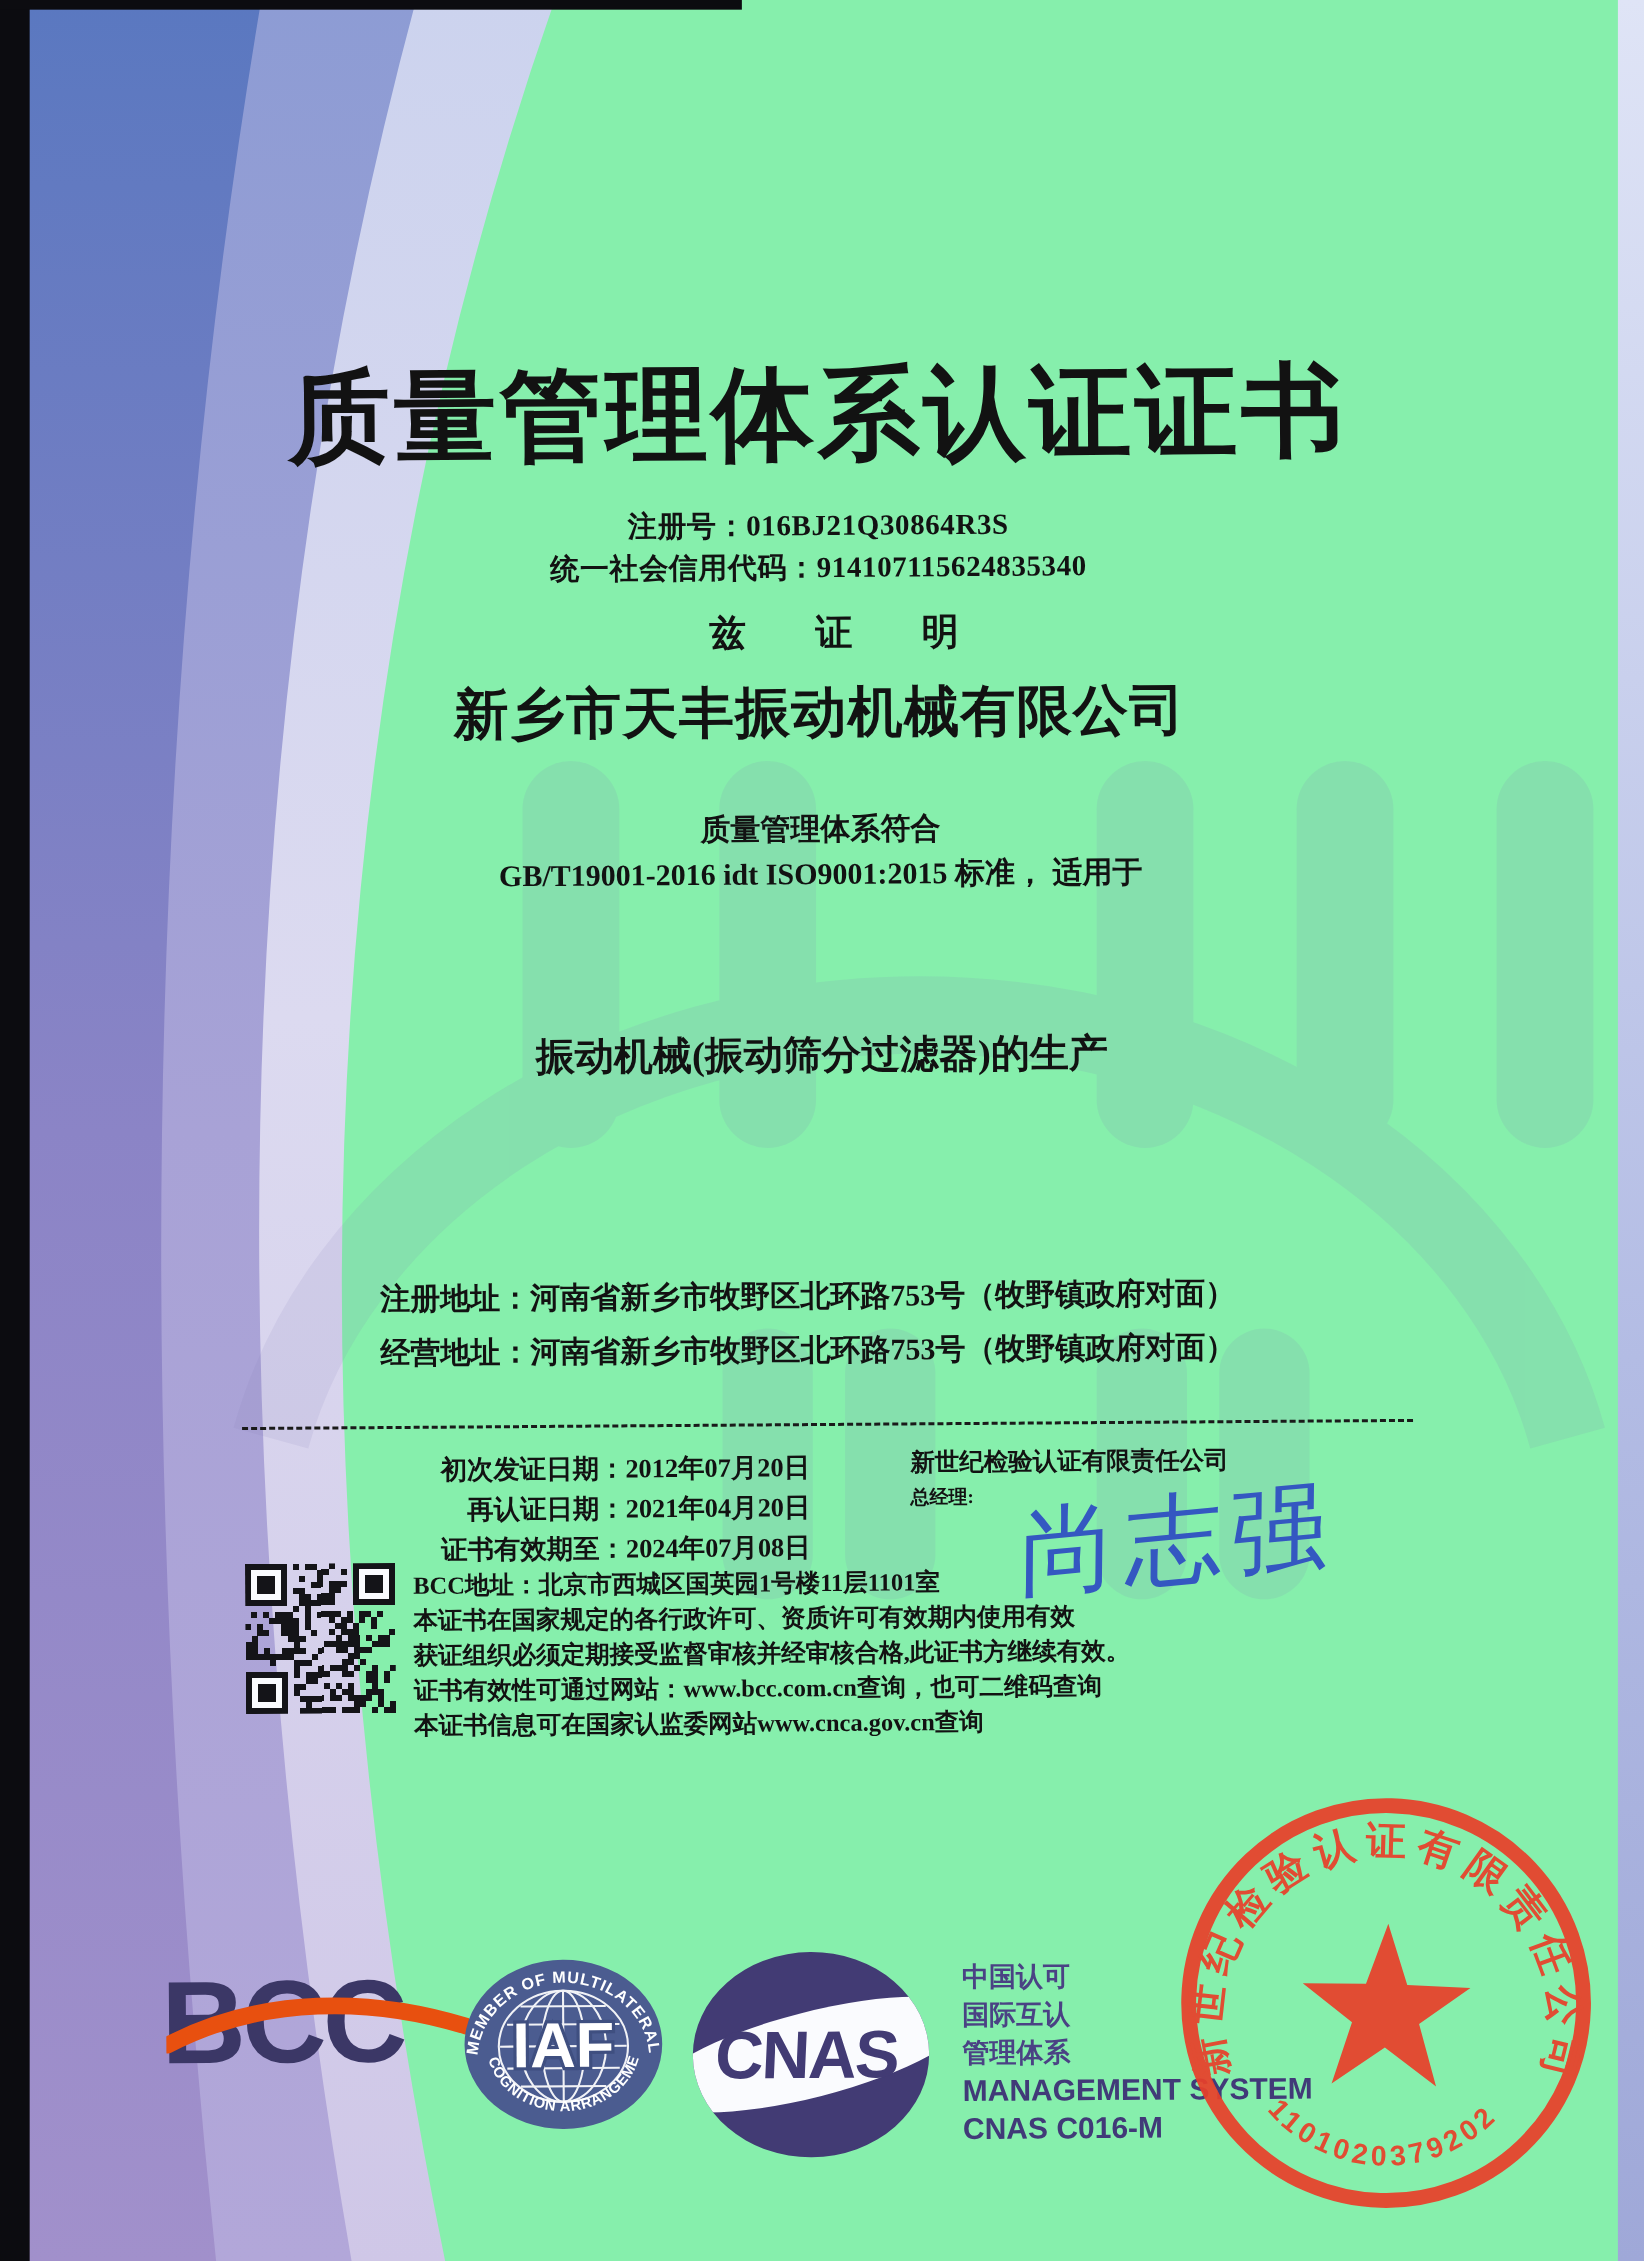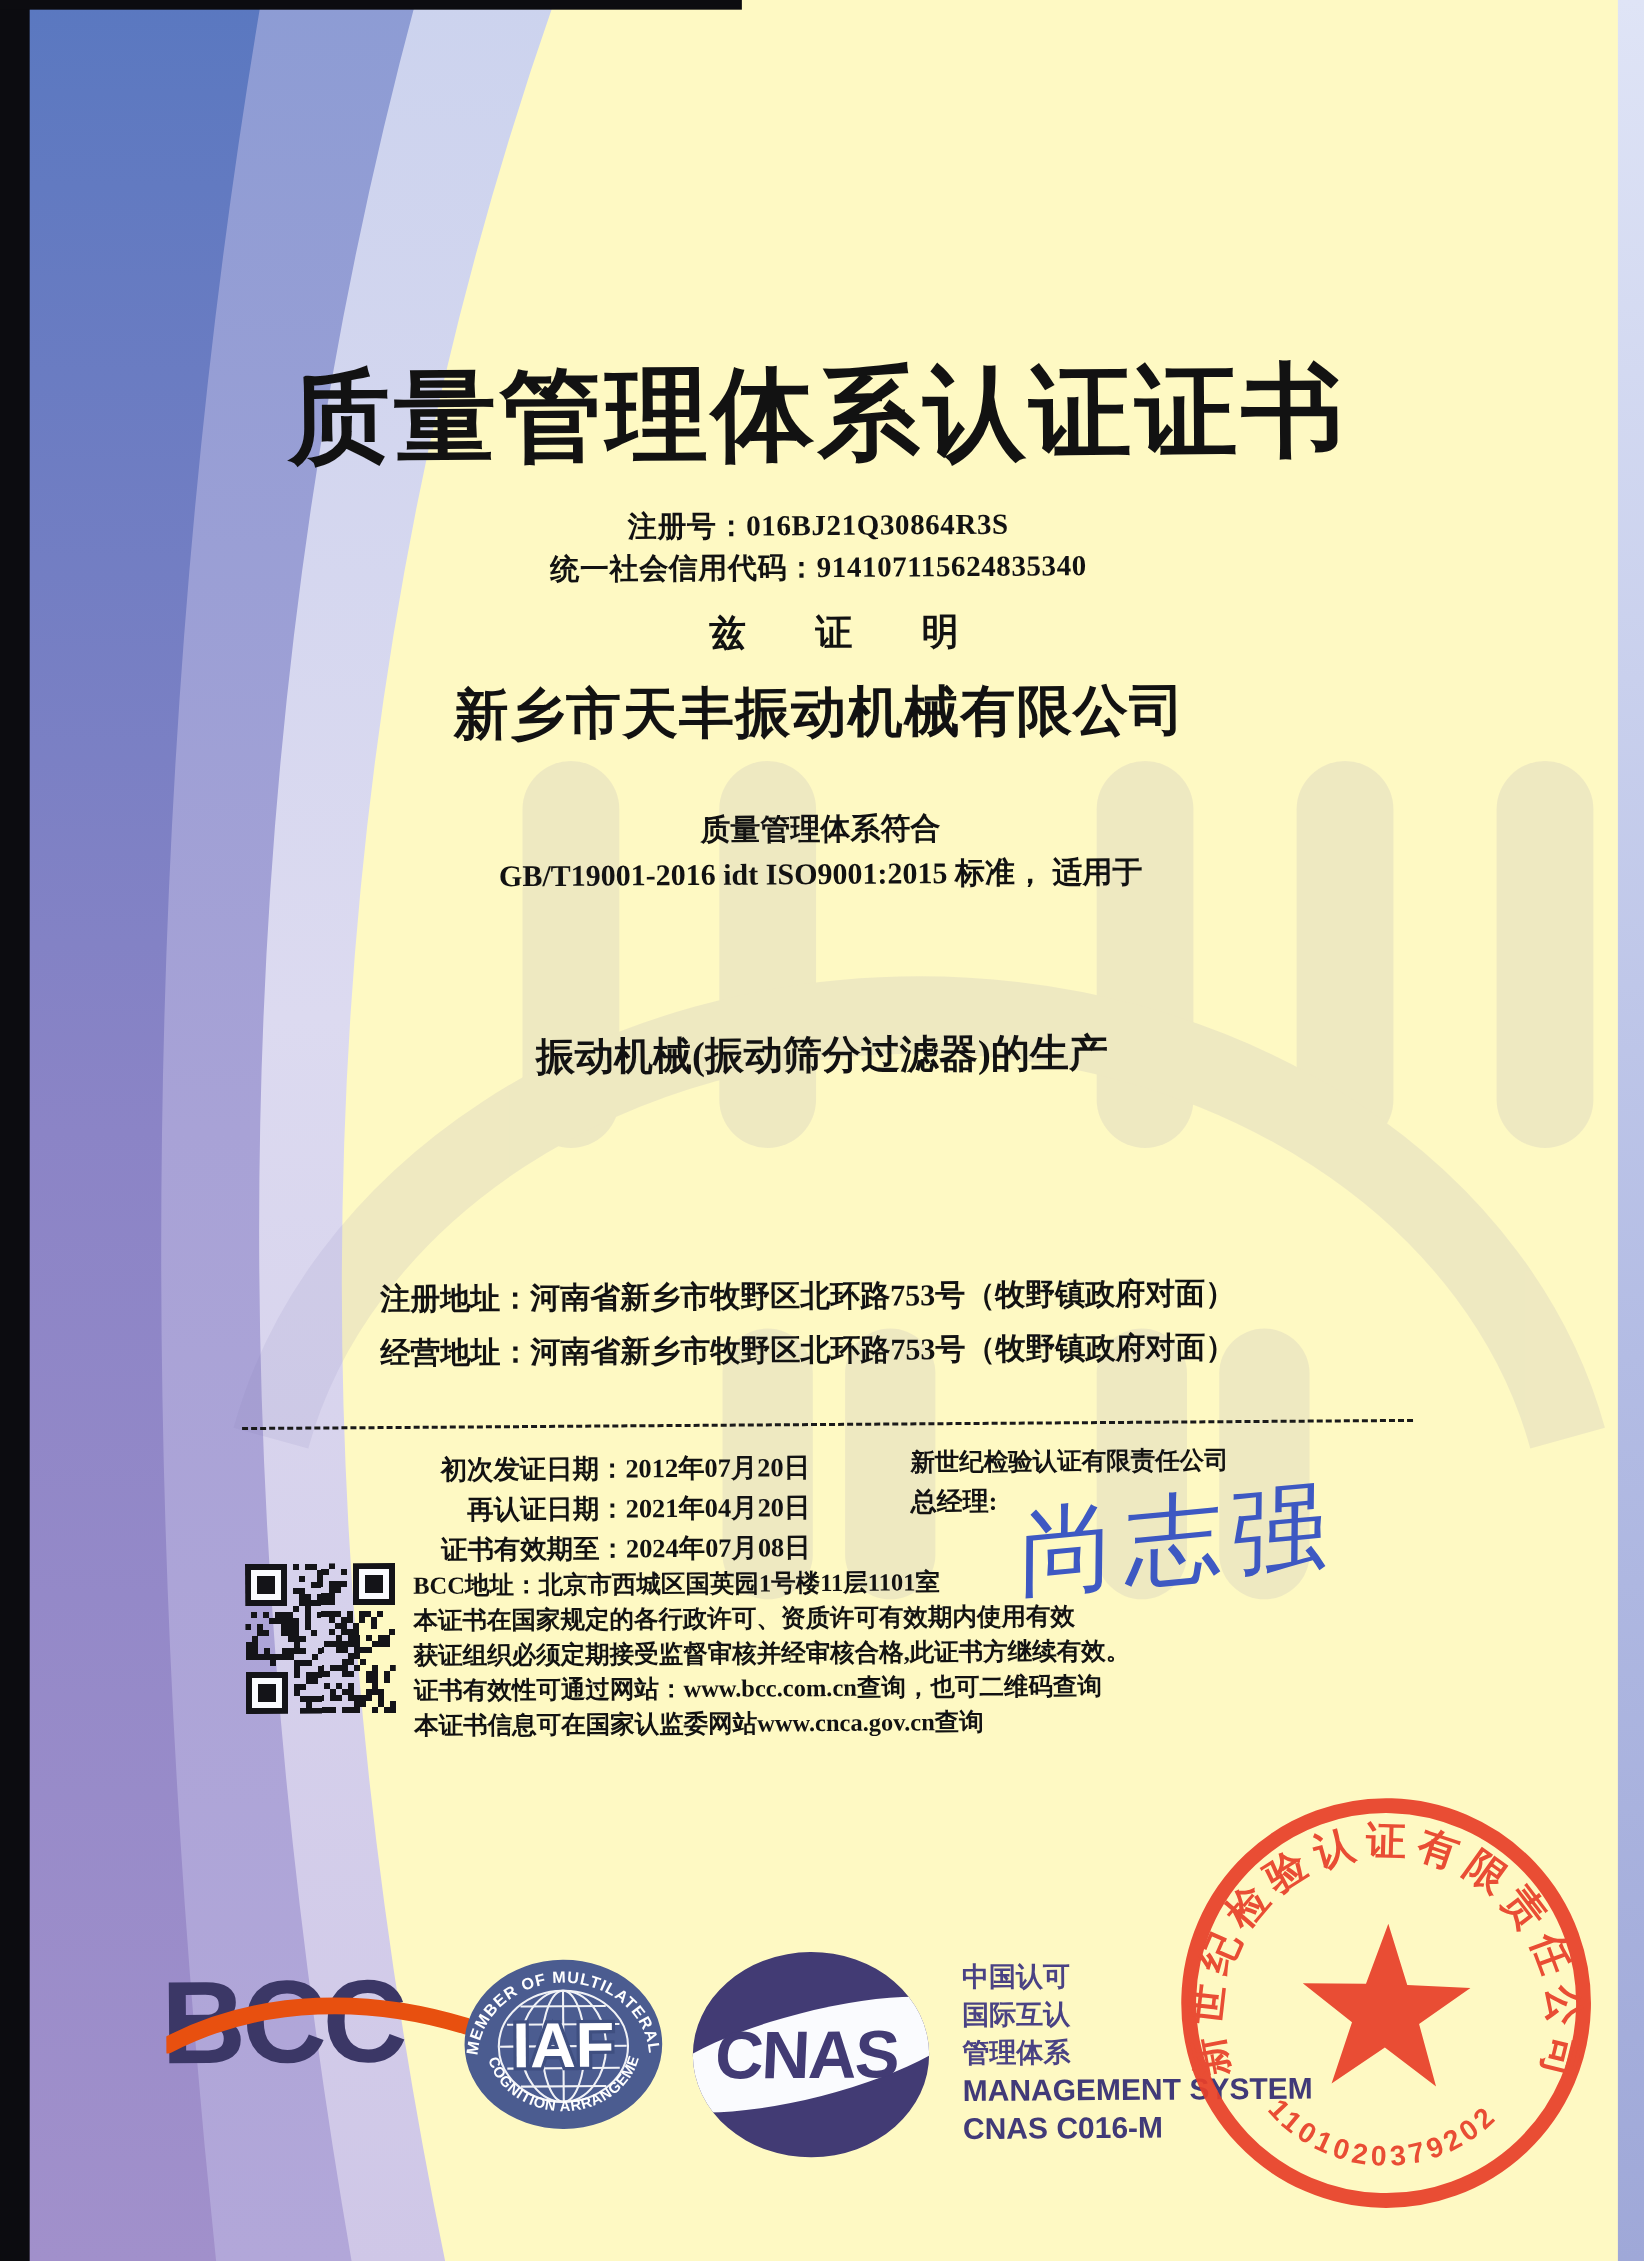--- a/index.html
+++ b/index.html
@@ -1,16 +1,16 @@
 <!DOCTYPE html>
 <html style="font-size:10.3px"><head>
 <meta charset="utf-8">
 <style>
   html,body{margin:0;padding:0;background:#1a1a1a;}
-  .page{position:relative;width:1645px;height:2261px;background:#fef9c3;overflow:hidden;
+  .page{position:relative;width:1645px;height:2261px;background:#86efac;overflow:hidden;
         font-family:"Liberation Serif","DejaVu Serif",serif;color:#121212;}
   .bg{position:absolute;left:0;top:0;width:1645px;height:2261px;z-index:0;}
   .content{position:absolute;left:0;top:0;width:1645px;height:2261px;z-index:2;
            transform:rotate(-0.4deg);transform-origin:50% 50%;}
   .abs{position:absolute;}
   .ctr{left:0;width:1645px;text-align:center;}
   .title{top:347px;font-size:102px;font-weight:900;letter-spacing:3.9px;}
   .regline{top:506px;font-size:29px;font-weight:700;letter-spacing:0.6px;}
   .creditline{top:548px;font-size:29px;font-weight:700;letter-spacing:0.6px;}
   .hereby{top:608px;font-size:37px;font-weight:700;letter-spacing:30px;padding-left:30px;}
@@ -19,21 +19,21 @@
   .standard{top:854px;font-size:30px;font-weight:700;}
   .scope{top:1028px;font-size:39px;font-weight:900;}
   .addr{left:379px;font-size:30px;font-weight:700;white-space:nowrap;}
   .addr b{font-weight:900;}
   .addr1{top:1276px;} .addr2{top:1330px;}
   .sep{top:1423px;left:240px;width:1171px;border-top:3.2px dashed #1a1a1a;height:0;}
   .daterow{left:422px;font-size:26.4px;font-weight:700;white-space:nowrap;}
   .dlabel{display:inline-block;width:201px;text-align:right;}
   .d1{top:1450px;} .d2{top:1490px;} .d3{top:1530px;}
   .issuer{top:1446px;left:908px;font-size:24.5px;font-weight:700;}
-  .gm{top:1485px;left:908px;font-size:26px;font-weight:700;}
+  .gm{top:1485px;left:908px;font-size:19px;font-weight:700;}
   .sig{top:1478px;left:1016px;font-size:97px;color:#2e4cc3;font-weight:400;
        letter-spacing:9px;transform:rotate(-5deg) skewX(-6deg);opacity:.92;
        font-family:"DejaVu Serif",serif;}
   .qr{top:1560px;left:242px;width:150px;height:150px;}
   .qr svg{width:100%;height:100%;}
   .fnotes{top:1565px;left:410px;font-size:24.5px;font-weight:700;line-height:35px;white-space:nowrap;}
   .cnastext{top:1959px;left:956px;line-height:38px;white-space:nowrap;}
   .cnastext .cj{font-size:27px;color:#4a4284;font-weight:700;}
   .cnastext .en{font-size:30px;color:#413a78;font-weight:800;font-family:"Liberation Sans",sans-serif;}
   .logo-bcc{top:1958px;left:160px;width:303px;height:116px;}

